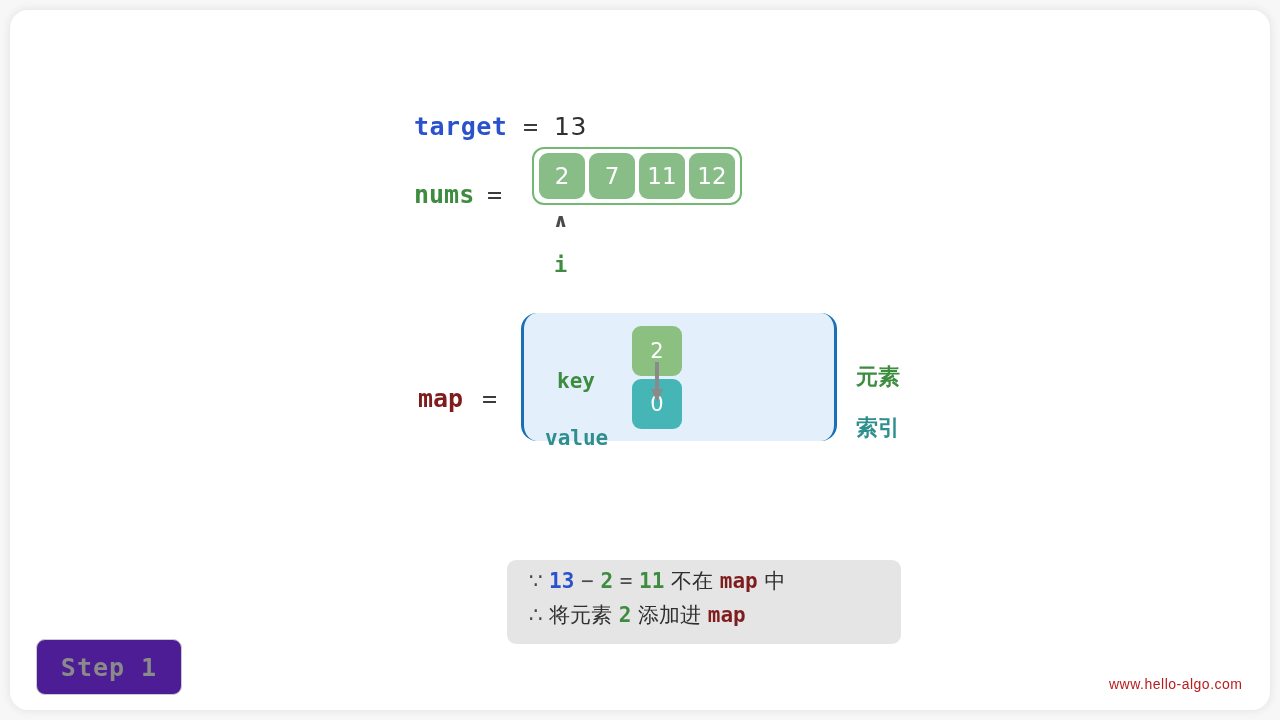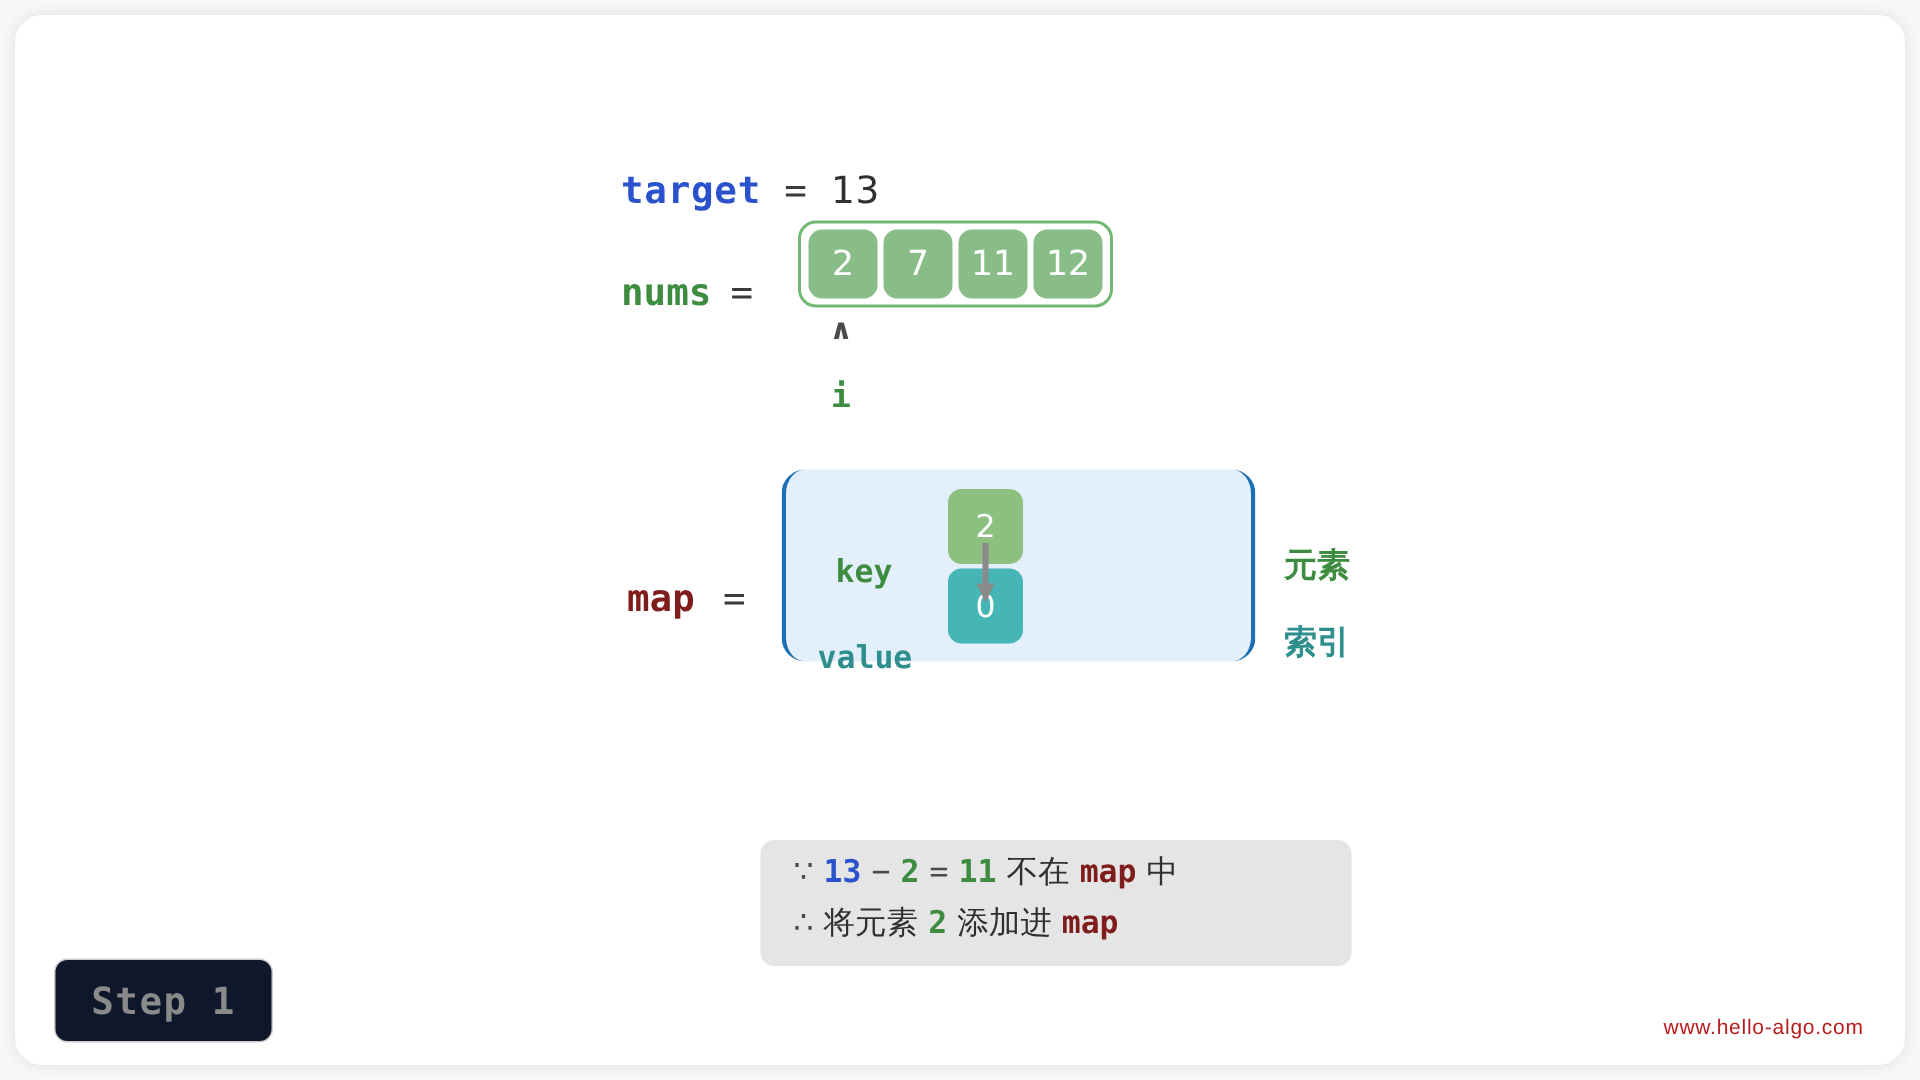--- a/index.html
+++ b/index.html
@@ -181,21 +181,21 @@
   }
   .reason-line .op { color: #4a4a4a; font-family: "DejaVu Sans Mono", monospace; }
 
   
   #step-badge {
     left: 36px; top: 639px;
     width: 144px;
     height: 54px;
     border: 1px solid #cccccc;
     border-radius: 9px;
-    background: #0f172a;
+    background: #4c1d95;
     display: flex;
     align-items: center;
     justify-content: center;
     font-family: "DejaVu Sans Mono", monospace;
     font-weight: bold;
     font-size: 25px;
     color: #8a8a8a;
     letter-spacing: 1px;
   }
 

